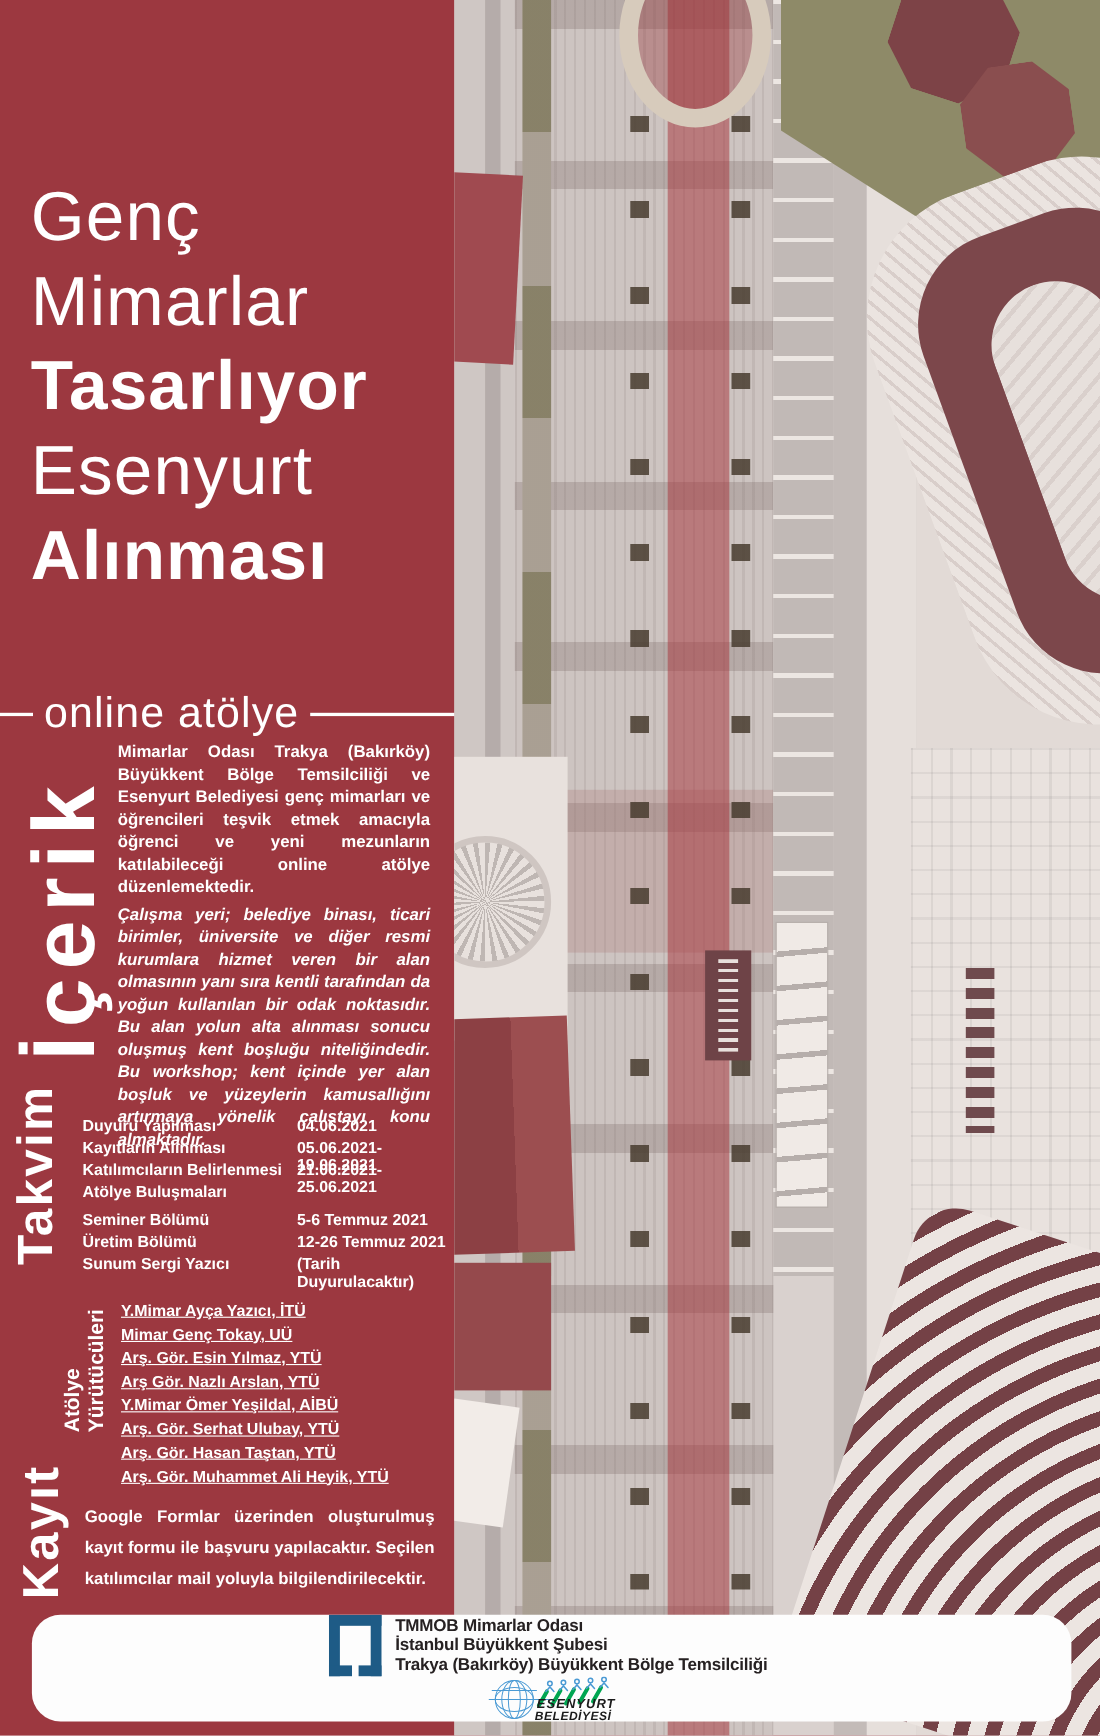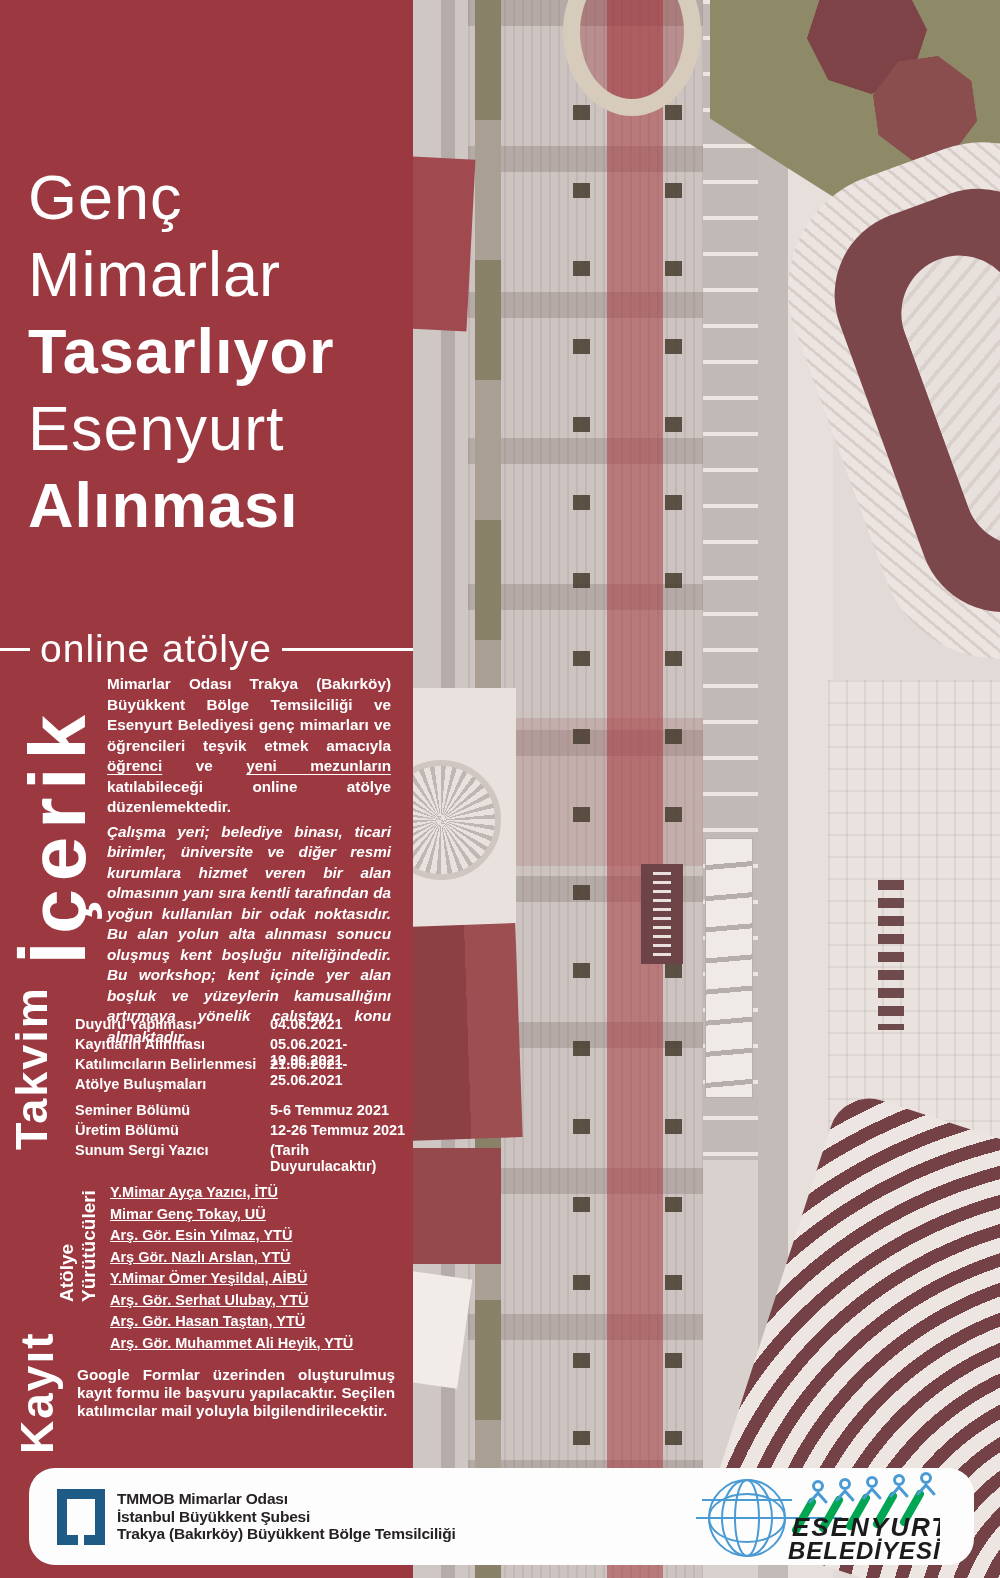--- a/index.html
+++ b/index.html
@@ -86,37 +86,37 @@
   .vlabel { position:absolute; writing-mode:vertical-rl; transform:rotate(180deg);
             color:#fff; font-weight:700; white-space:nowrap; }
   #v-icerik { left:12px; top:672px; height:292px; font-size:80px; letter-spacing:8px; }
   #v-takvim { left:6px; top:1000px; height:150px; font-size:45px; letter-spacing:2px; }
   #v-yurutuculer { left:56px; top:1180px; height:122px; font-size:19px; line-height:22px; }
   #v-kayit { left:10px; top:1326px; height:128px; font-size:46px; letter-spacing:2px; }
 
   .para { position:absolute; color:#fff; font-weight:700; text-align:justify; }
   #icerik-p { left:107px; top:674px; width:284px; font-size:15.3px; line-height:20.5px; }
   #icerik-p .p2 { margin-top:4px;font-style:italic; }
-  #icerik-p .u { text-decoration:underline; text-underline-offset:3px; }
-  #kayit-p { left:77px; top:1366px; width:318px; font-size:15.3px; line-height:18px; }
+  #icerik-p .u { text-underline-offset:3px; }
+  #kayit-p { left:77px; top:1366px; width:318px; font-size:15.3px; line-height:28px; }
 
   #takvim-rows { position:absolute; left:75px; top:1016px; width:335px; }
   .t-row { display:flex; height:20px; font-size:14.5px; font-weight:700; color:#fff; }
   .t-label { width:195px; flex:none; }
   .t-row.indent .t-label { padding-right:12px; }
   .t-row.gap { margin-top:6px; }
   .t-value { flex:1; }
 
   #yurutuculer-list { position:absolute; left:110px; top:1182px; }
   .y-item { font-size:14.5px; font-weight:700; color:#fff; line-height:21.5px;text-decoration:underline; }
 
   
   #footer-card { position:absolute; left:29px; top:1468px; width:945px; height:97px;
     background:#fdfdfd; border-radius:26px; display:flex; align-items:center;
-    justify-content:space-between; padding:0 34px 0 28px; z-index:5; }
+    justify-content:space-between; padding:0 34px 0 28px; z-index:5;flex-direction:column; }
   .tmmob { display:flex; align-items:center; gap:12px; }
   .tmmob-lines { color:#262122; font-weight:700; font-size:15.5px; line-height:17.5px; letter-spacing:-0.2px; }
 </style>
 </head>
 <body>
 
 <div class="poster">
 
   <div class="photo">
     <div class="ph-street-left"></div>

